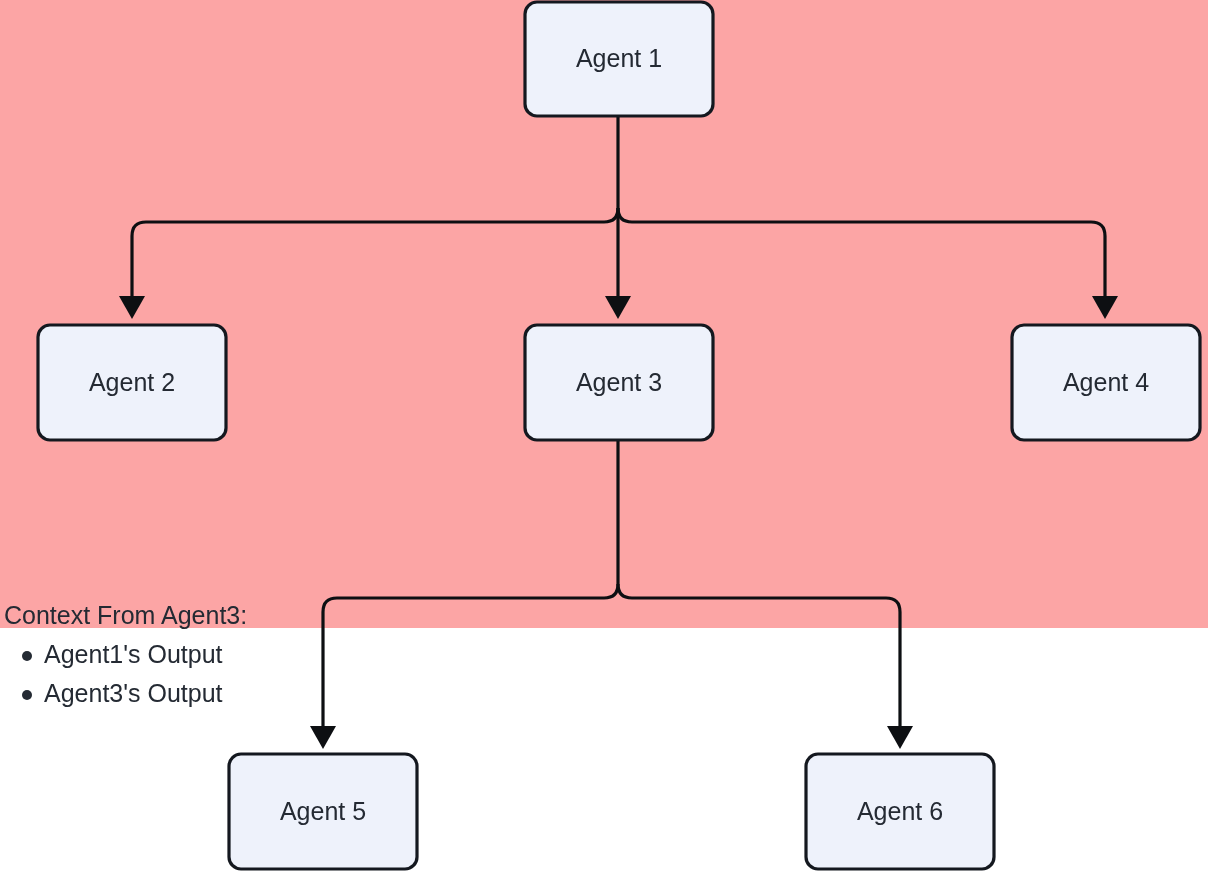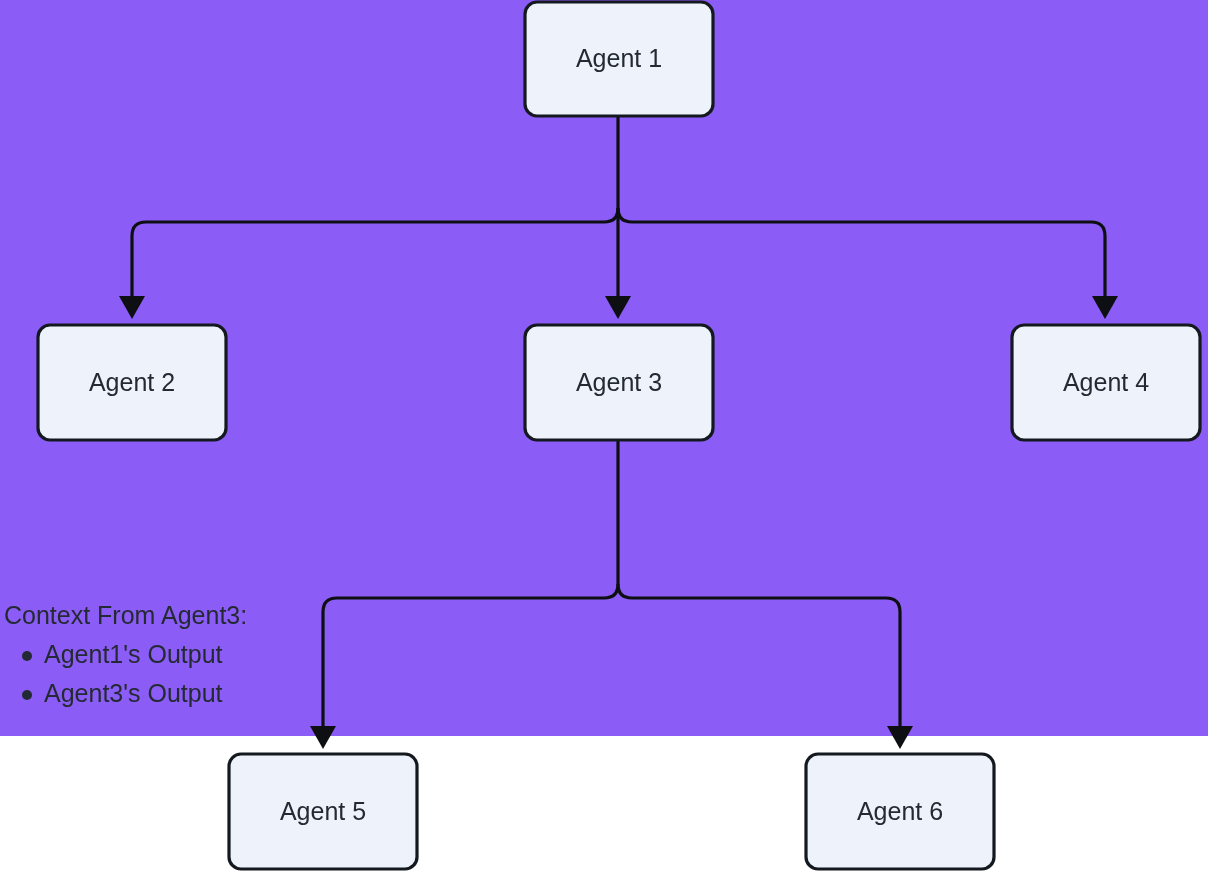--- a/index.html
+++ b/index.html
@@ -9,22 +9,22 @@
   }
   body {
     font-family: "Liberation Sans", sans-serif;
     width: 1208px;
     height: 872px;
     overflow: hidden;
   }
   #diagram-root {
     position: relative;
     width: 1208px;
-    height: 736px;
-    background: #8b5cf6;
+    height: 628px;
+    background: #fca5a5;
   }
   #diagram-svg {
     position: absolute;
     top: 0;
     left: 0;
     width: 1208px;
     height: 872px;
     display: block;
   }
   .node-box {

